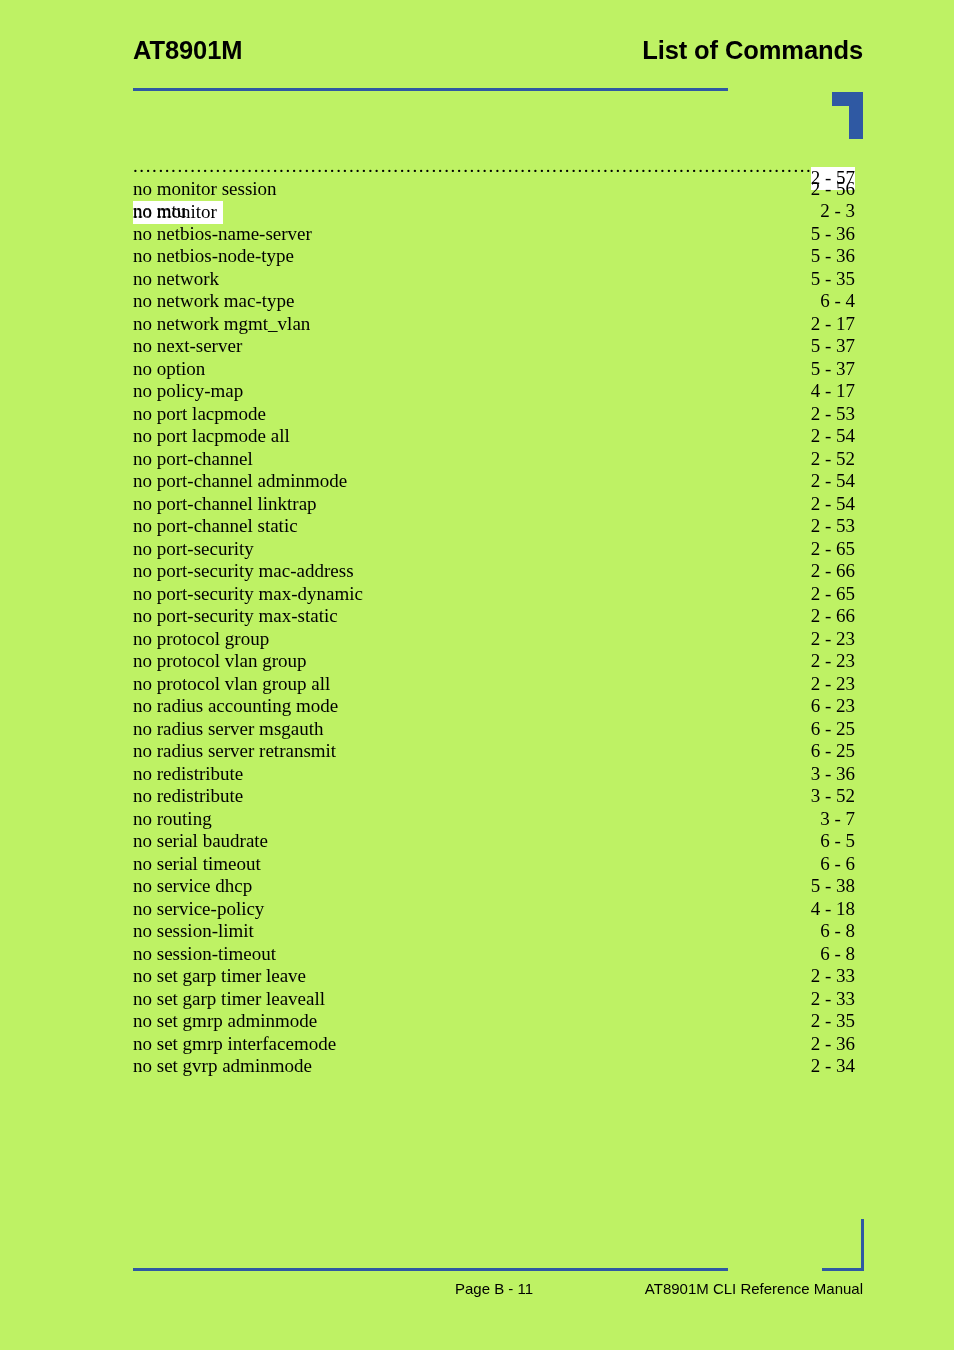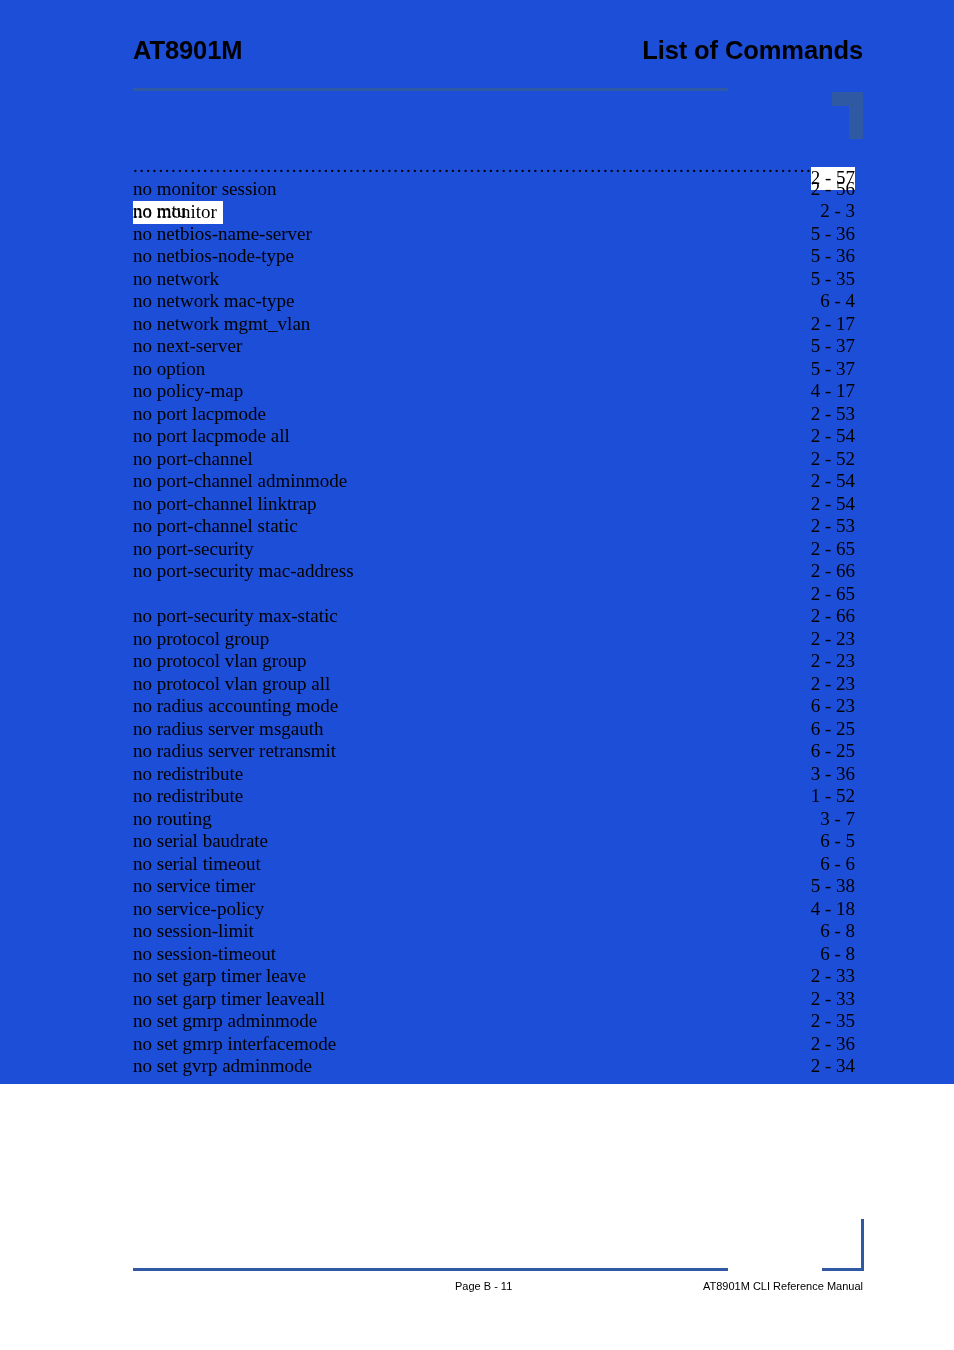--- a/index.html
+++ b/index.html
@@ -14,22 +14,22 @@
     overflow: hidden;
     font-family: "Liberation Serif", serif;
     -webkit-font-smoothing: none;
   }
 
   
   .page {
     position: absolute;
     left: 0; top: 0;
     width: 954px;
-    height: 1084px;
-    background: #1d4ed8;
+    height: 1350px;
+    background: #bef264;
   }
 
   
   .header {
     position: absolute;
     left: 133px;
     top: 36px;
     width: 730px;
     height: 40px;
     display: flex;
@@ -148,21 +148,21 @@
     background: #2f59a3;
   }
 
   .footer {
     position: absolute;
     left: 133px;
     top: 1280px;
     width: 730px;
     height: 24px;
     font-family: "Liberation Sans", sans-serif;
-    font-size: 11px;
+    font-size: 15px;
     color: #000000;
   }
   .footer-page {
     position: absolute;
     left: 322px;
     top: 0;
     white-space: nowrap;
   }
   .footer-manual {
     position: absolute;
@@ -260,20 +260,21 @@
       </div>
       <div class="index-row">
         <span class="index-label">no port-security</span>
         <span class="index-page inset">2 - 65</span>
       </div>
       <div class="index-row">
         <span class="index-label">no port-security mac-address</span>
         <span class="index-page inset">2 - 66</span>
       </div>
       <div class="index-row">
+        <span class="index-label">no port-security max-dynamic</span>
         <span class="index-page inset">2 - 65</span>
       </div>
       <div class="index-row">
         <span class="index-label">no port-security max-static</span>
         <span class="index-page inset">2 - 66</span>
       </div>
       <div class="index-row">
         <span class="index-label">no protocol group</span>
         <span class="index-page inset">2 - 23</span>
       </div>
@@ -296,36 +297,36 @@
       <div class="index-row">
         <span class="index-label">no radius server retransmit</span>
         <span class="index-page inset">6 - 25</span>
       </div>
       <div class="index-row">
         <span class="index-label">no redistribute</span>
         <span class="index-page inset">3 - 36</span>
       </div>
       <div class="index-row">
         <span class="index-label">no redistribute</span>
-        <span class="index-page inset">1 - 52</span>
+        <span class="index-page inset">3 - 52</span>
       </div>
       <div class="index-row">
         <span class="index-label">no routing</span>
         <span class="index-page inset">3 - 7</span>
       </div>
       <div class="index-row">
         <span class="index-label">no serial baudrate</span>
         <span class="index-page inset">6 - 5</span>
       </div>
       <div class="index-row">
         <span class="index-label">no serial timeout</span>
         <span class="index-page inset">6 - 6</span>
       </div>
       <div class="index-row">
-        <span class="index-label">no service timer</span>
+        <span class="index-label">no service dhcp</span>
         <span class="index-page inset">5 - 38</span>
       </div>
       <div class="index-row">
         <span class="index-label">no service-policy</span>
         <span class="index-page inset">4 - 18</span>
       </div>
       <div class="index-row">
         <span class="index-label">no session-limit</span>
         <span class="index-page inset">6 - 8</span>
       </div>

